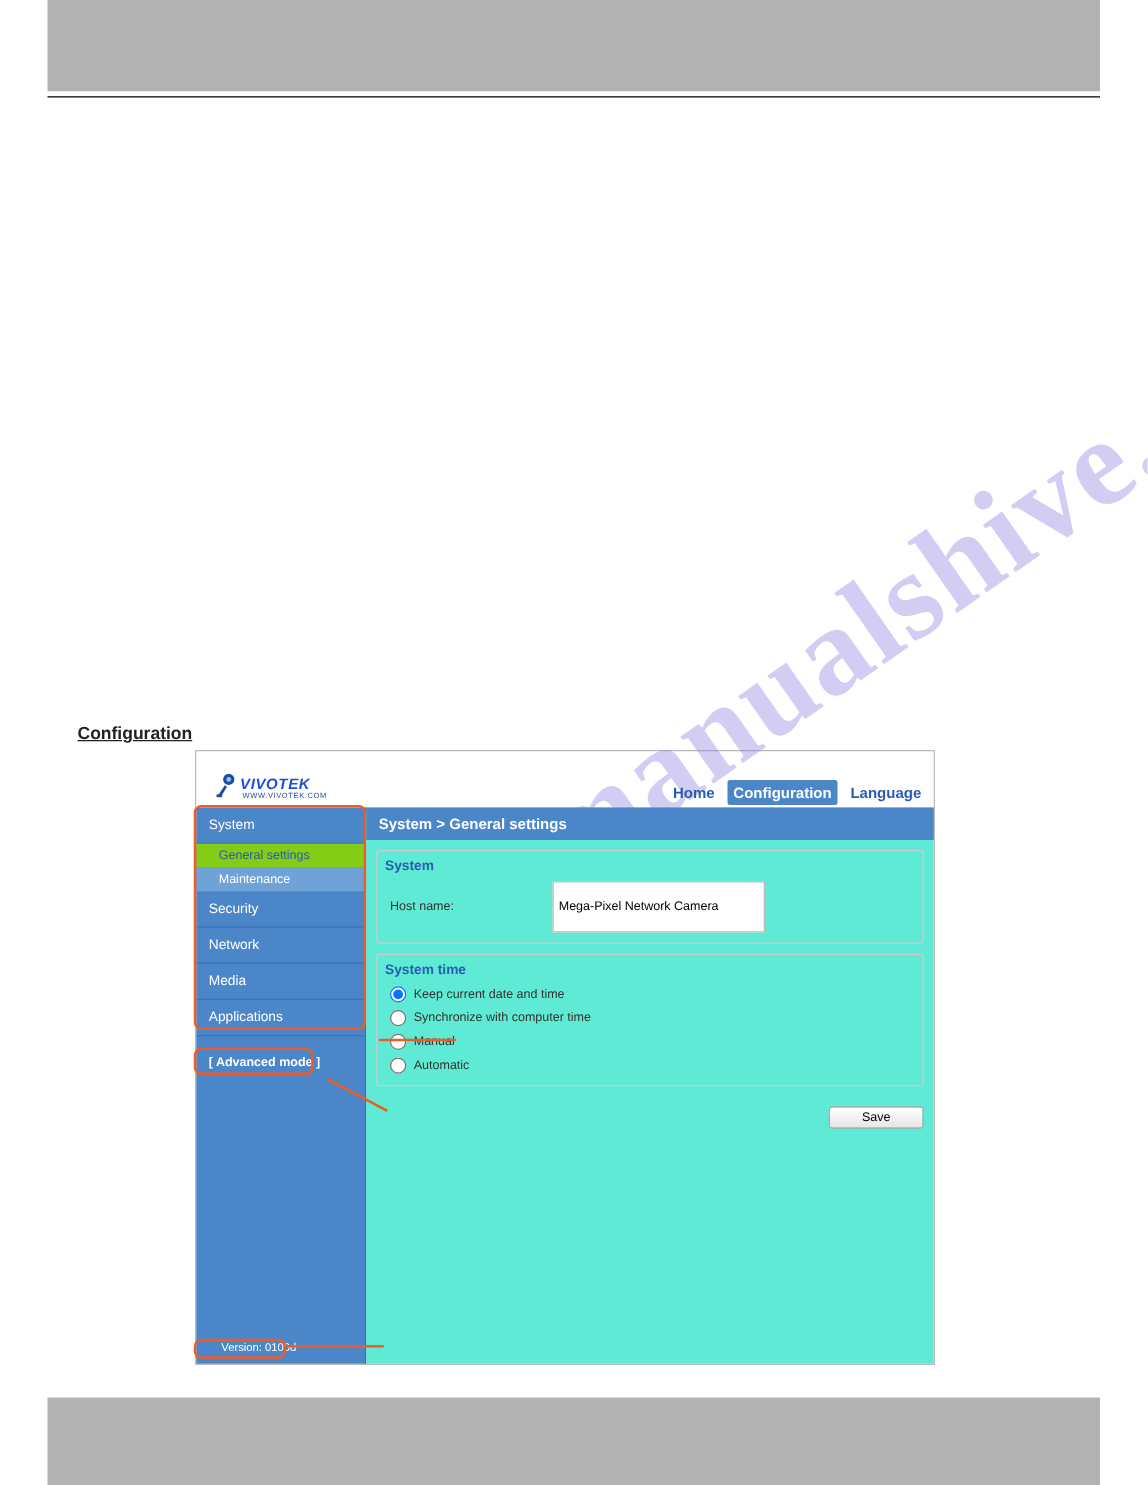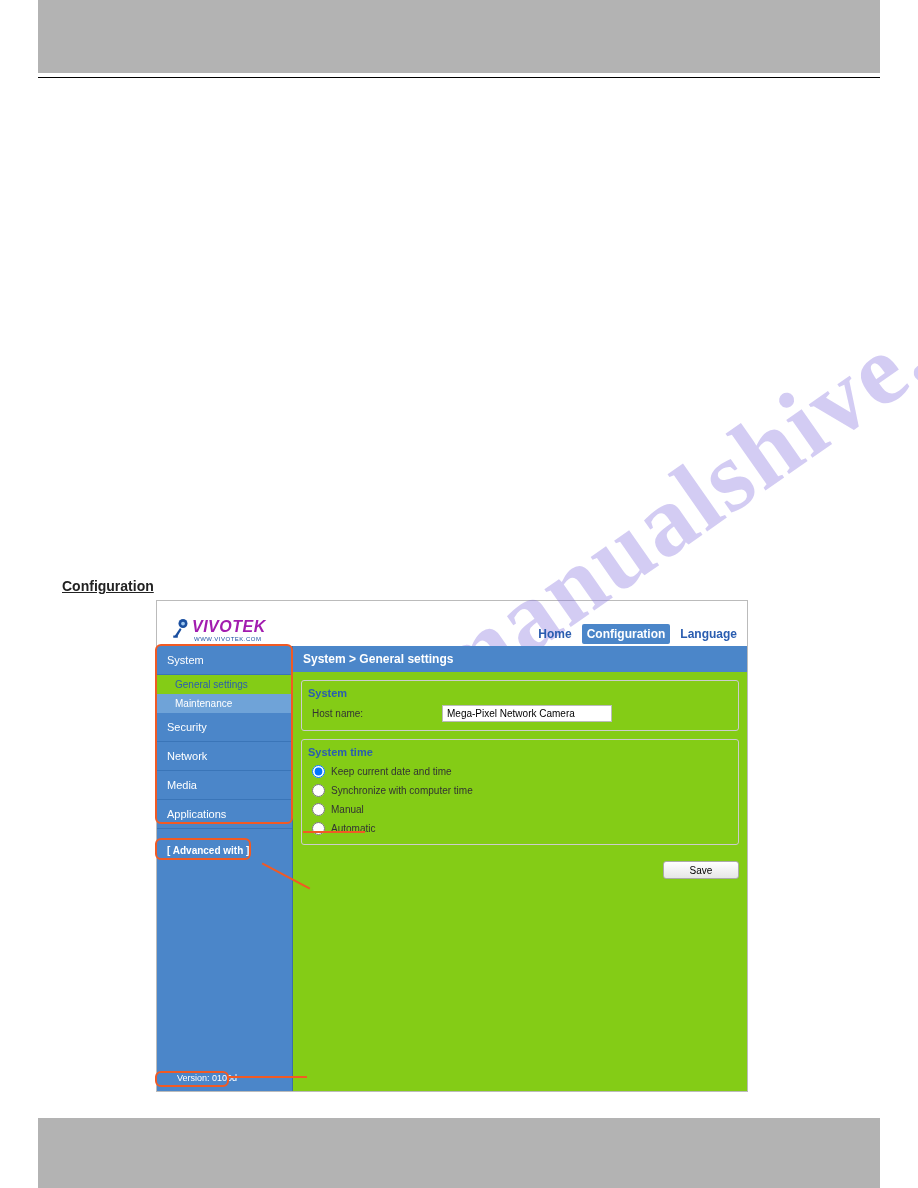--- a/index.html
+++ b/index.html
@@ -6,39 +6,39 @@
   body { font-family: Arial, sans-serif; font-size: 12px; background: #fff; color: #333; }
   .page { width: 918px; margin: 0 auto; position: relative; }
   .header-bar { background: #b3b3b3; height: 73px; margin: 0 38px; }
   .header-rule { border: 0; border-top: 1px solid #000; margin: 4px 38px 0; }
   .hidden-top { height: 500px; position: relative; padding: 20px 60px; color: #fff; }
   .section-title { font-weight: bold; text-decoration: underline; font-size: 14px; margin-left: 62px; margin-bottom: 6px; color: #222; }
   .config-container { width: 592px; margin: 0 auto 0 156px; border: 1px solid #bbb; background: #fff; position: relative; }
   .cfg-top { height: 45px; display: flex; align-items: flex-end; justify-content: space-between; padding: 0 6px; position: relative; }
   .brand { display: flex; align-items: center; gap: 3px; padding: 6px 0 4px 8px; }
   .brand-icon svg { width: 18px; height: 22px; }
-  .brand-text { font-size: 16px; font-weight: 900; font-style: italic; color: #a21caf; letter-spacing: 0.5px; }
+  .brand-text { font-size: 12px; font-weight: 900; font-style: italic; color: #1d4ed8; letter-spacing: 0.5px; }
   .brand-sub { font-size: 6px; color: #1a4fa0; letter-spacing: 0.5px; margin-left: 2px; }
   .nav { display: flex; gap: 6px; font-size: 12px; font-weight: bold; margin-bottom: 2px; }
   .nav-item { color: #2a5db0; padding: 3px 4px; cursor: pointer; }
   .nav-item.active { background: #4b86c9; color: #fff; border-radius: 2px; padding: 3px 5px; }
   .cfg-body { display: flex; height: 445px; }
   .sidebar { width: 136px; background: #4b86c9; color: #fff; position: relative; font-size: 11px; border-right: 1px solid #3a6fa8; }
   .side-item { padding: 8px 10px; border-bottom: 1px solid #3a75b8; cursor: pointer; }
   .side-sub { background: #6fa3d8; padding: 4px 18px; font-size: 10px; color: #fff; cursor: pointer; }
   .side-sub.sel { background: #84cc16; color: #2a5db0; }
   .adv-mode { margin: 16px 0 0 10px; font-size: 10px; font-weight: bold; cursor: pointer; }
   .version { position: absolute; bottom: 8px; left: 20px; font-size: 9px; }
-  .content { flex: 1; background: #84cc16; position: relative; }
+  .content { flex: 1; background: #5eead4; position: relative; }
   .breadcrumb { background: #4b86c9; color: #fff; font-weight: bold; padding: 6px 10px; font-size: 12px; }
   .panel { border: 1px solid #ccc; margin: 8px 8px 8px 8px; border-radius: 3px; padding: 6px; }
   .panel-title { color: #2a5db0; font-size: 11px; font-weight: bold; margin-bottom: 4px; }
   .row { display: flex; align-items: center; gap: 10px; font-size: 10px; padding: 2px 0; }
   .row label.lbl { width: 120px; margin-left: 4px; }
-  .host-input { width: 170px; border: 1px solid #bbb; padding: 2px 4px; font-size: 10px; }
+  .host-input { width: 170px; border: 1px solid #bbb; padding: 14px 4px; font-size: 10px; }
   .radio-row { display: flex; align-items: center; gap: 6px; font-size: 10px; padding: 3px 4px; }
   .save-btn { float: right; margin: 8px 8px 0 0; width: 76px; height: 18px; background: linear-gradient(#fff,#e6e6e6); border: 1px solid #aaa; border-radius: 3px; font-size: 10px; cursor: pointer; }
   .annot { position: absolute; border: 2px solid #f15a24; border-radius: 6px; pointer-events: none; }
   .annot-line { position: absolute; height: 2px; background: #f15a24; pointer-events: none; }
   .watermark { position: absolute; font-size: 100px; font-weight: bold; color: rgba(130,110,220,0.35); transform: rotate(-35deg); pointer-events: none; letter-spacing: 2px; font-family: 'Comic Sans MS', cursive; }
   .footer-bar { background: #b3b3b3; height: 73px; margin: 26px 38px 0; }
 </style>
 </head>
 <body>
 
@@ -78,21 +78,21 @@
     <div class="cfg-body">
       <div class="sidebar">
 
         <div class="side-item">System</div>
         <div class="side-sub sel">General settings</div>
         <div class="side-sub">Maintenance</div>
         <div class="side-item">Security</div>
         <div class="side-item">Network</div>
         <div class="side-item">Media</div>
         <div class="side-item">Applications</div>
-        <div class="adv-mode">[ Advanced with ]</div>
+        <div class="adv-mode">[ Advanced mode ]</div>
         <div class="version">Version: 0100d</div>
 
         <div class="annot" style="top:-2px; left:-2px; width:138px; height:180px;"></div>
         <div class="annot" style="top:192px; left:-2px; width:96px; height:22px;"></div>
         <div class="annot" style="bottom:4px; left:-2px; width:74px; height:16px;"></div>
       </div>
 
       <div class="content">
         <div class="breadcrumb">System  &gt; General settings</div>
 

